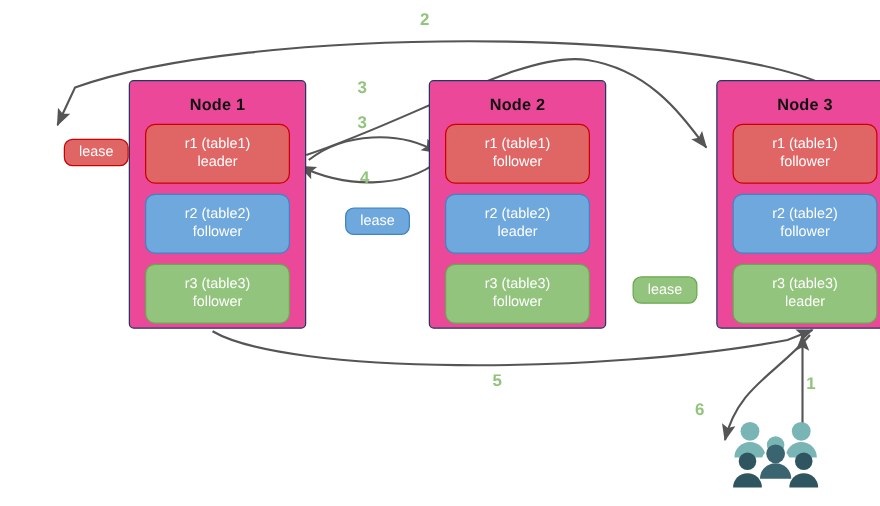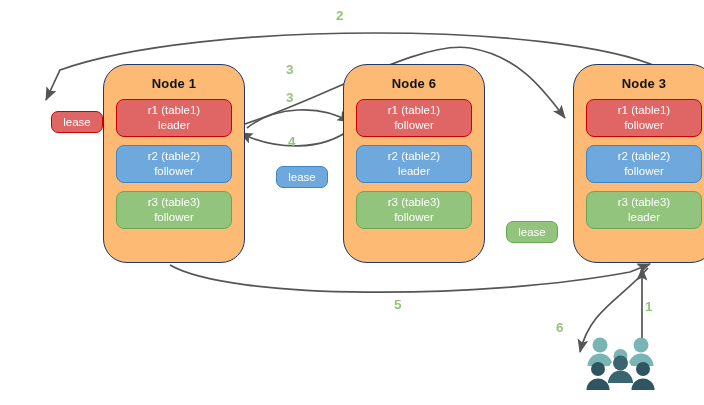--- a/index.html
+++ b/index.html
@@ -21,36 +21,36 @@
     position: absolute;
     left: 0;
     top: 0;
     width: 704px;
     height: 405px;
     pointer-events: none;
   }
   .node-box {
     position: absolute;
     border: 1.6px solid #1f3864;
-    border-radius: 24px;
-    background: #fdba74;
+    border-radius: 4px;
+    background: #ec4899;
     box-sizing: border-box;
     z-index: 3;
   }
   .node-title {
     text-align: center;
     font-weight: bold;
     font-size: 13px;
     color: #111111;
     margin-top: 11px;
     letter-spacing: 0.2px;
   }
   .replica {
     margin: 8px 12px 0 12px;
-    height: 38px;
+    height: 48px;
     border-radius: 8px;
     box-sizing: border-box;
     display: flex;
     flex-direction: column;
     align-items: center;
     justify-content: center;
     color: #ffffff;
     font-size: 11.5px;
     line-height: 1.28;
     text-align: center;
@@ -126,21 +126,21 @@
       <span class="ln">r2 (table2)</span>
       <span class="ln">follower</span>
     </div>
     <div class="replica rep-green">
       <span class="ln">r3 (table3)</span>
       <span class="ln">follower</span>
     </div>
   </div>
 
   <div class="node-box" style="left:343px; top:64px; width:142px; height:199px;">
-    <div class="node-title">Node 6</div>
+    <div class="node-title">Node 2</div>
     <div class="replica rep-red">
       <span class="ln">r1 (table1)</span>
       <span class="ln">follower</span>
     </div>
     <div class="replica rep-blue">
       <span class="ln">r2 (table2)</span>
       <span class="ln">leader</span>
     </div>
     <div class="replica rep-green">
       <span class="ln">r3 (table3)</span>

